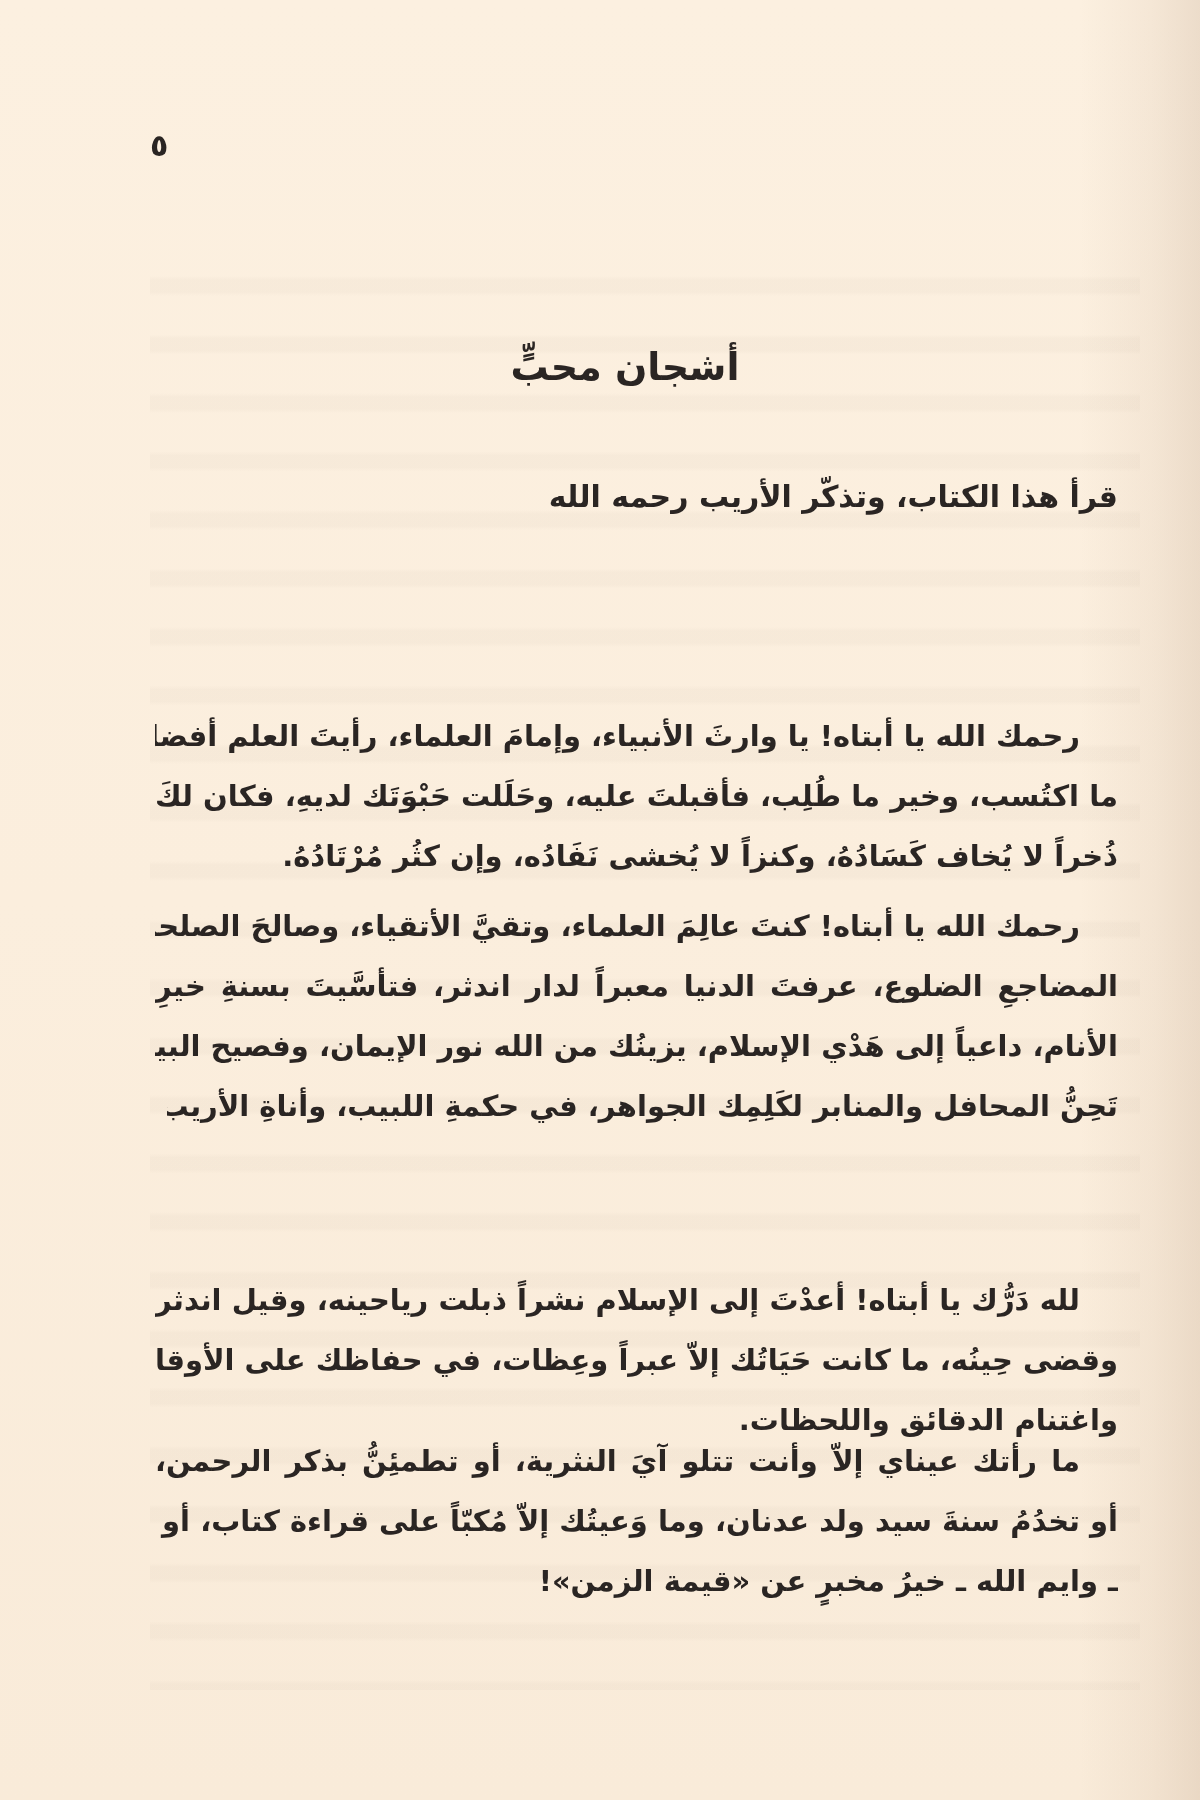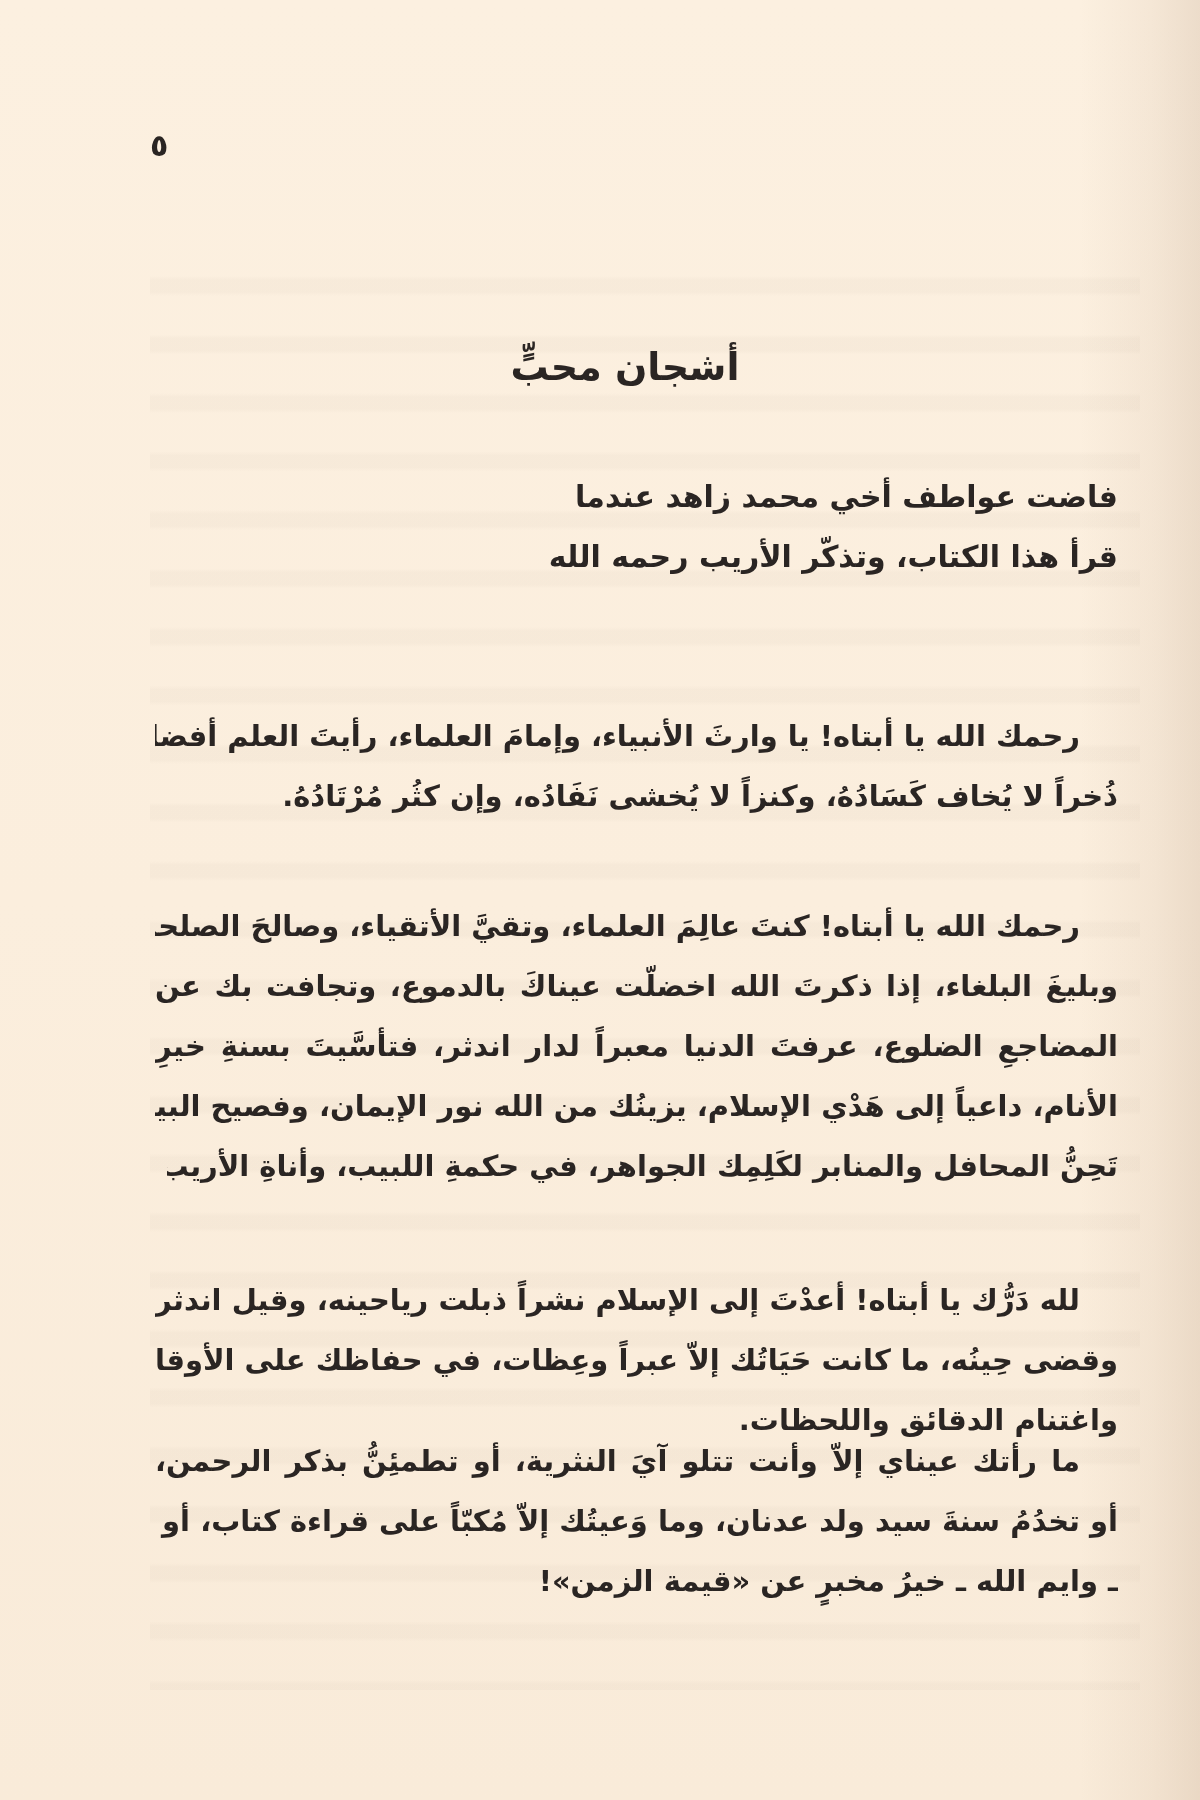--- a/index.html
+++ b/index.html
@@ -110,32 +110,31 @@
 <body>
 
 <div class="page">
   <div class="bleed"></div>
 
   <div class="page-number">٥</div>
 
   <div class="title">أشجان محبٍّ</div>
 
   <div class="intro">
-    <span class="line">فاضت عواطف أخي محمد زاهد عندما</span>
     <span class="line">قرأ هذا الكتاب، وتذكّر الأريب رحمه الله</span>
   </div>
 
   <div class="body-text para p1">
     <span class="line first">رحمك الله يا أبتاه! يا وارثَ الأنبياء، وإمامَ العلماء، رأيتَ العلم أفضل</span>
+    <span class="line">ما اكتُسب، وخير ما طُلِب، فأقبلتَ عليه، وحَلَلت حَبْوَتَك لديهِ، فكان لكَ</span>
     <span class="line last">ذُخراً لا يُخاف كَسَادُهُ، وكنزاً لا يُخشى نَفَادُه، وإن كثُر مُرْتَادُهُ.</span>
   </div>
 
   <div class="body-text para p2">
     <span class="line first">رحمك الله يا أبتاه! كنتَ عالِمَ العلماء، وتقيَّ الأتقياء، وصالحَ الصلحاء،</span>
-    <span class="line">وبليغَ البلغاء، إذا ذكرتَ الله اخضلّت عيناكَ بالدموع، وتجافت بك عن</span>
     <span class="line">المضاجعِ الضلوع، عرفتَ الدنيا معبراً لدار اندثر، فتأسَّيتَ بسنةِ خيرِ</span>
     <span class="line">الأنام، داعياً إلى هَدْي الإسلام، يزينُك من الله نور الإيمان، وفصيح البيان،</span>
     <span class="line last">تَحِنُّ المحافل والمنابر لكَلِمِك الجواهر، في حكمةِ اللبيب، وأناةِ الأريب.</span>
   </div>
 
   <div class="body-text para p3">
     <span class="line first">لله دَرُّك يا أبتاه! أعدْتَ إلى الإسلام نشراً ذبلت رياحينه، وقيل اندثر</span>
     <span class="line">وقضى حِينُه، ما كانت حَيَاتُك إلاّ عبراً وعِظات، في حفاظك على الأوقات،</span>
     <span class="line last">واغتنام الدقائق واللحظات.</span>
   </div>

